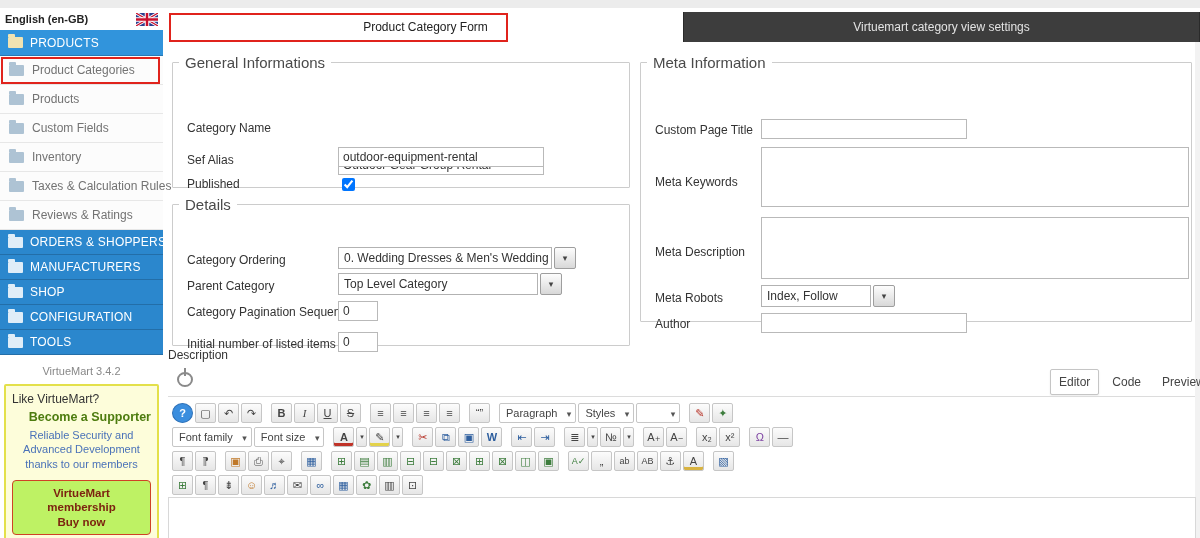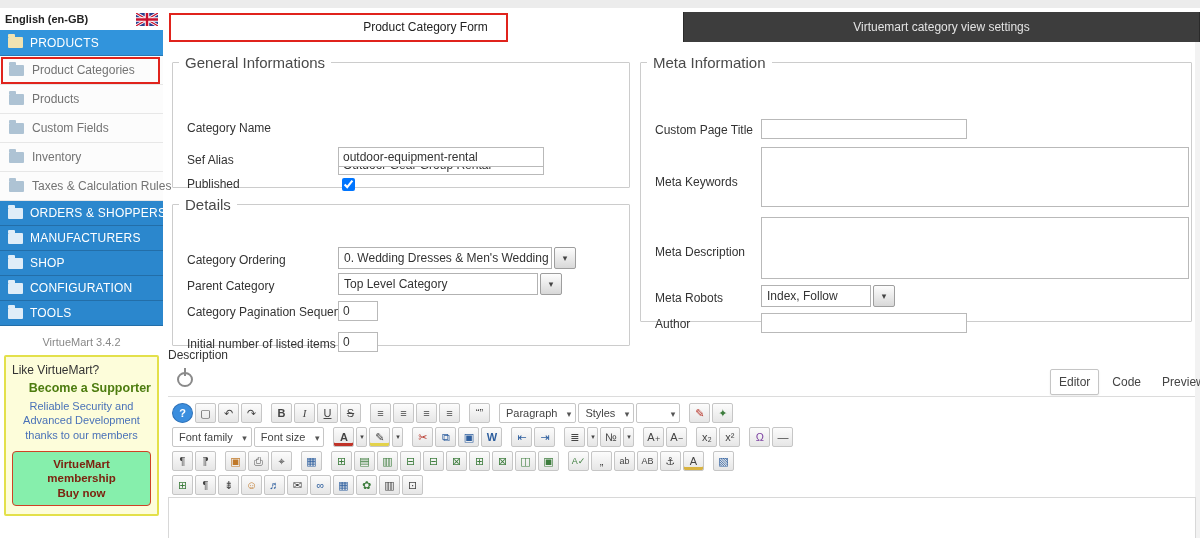--- a/index.html
+++ b/index.html
@@ -25,21 +25,21 @@
   .ico::before{content:"";position:absolute;top:-3px;left:0;width:7px;height:3px;
                border-radius:1px 1px 0 0;background:inherit;}
   .ico-hdr{background:#f0e3b2;}
   .ico-sec{background:rgba(255,255,255,.85);}
   .version{margin-top:10px;text-align:center;color:#888;font-size:11px;}
   .supporter{margin:7px 4px 0 4px;background:#fdfdda;border:2px solid #e3e04a;border-radius:2px;
              padding:6px 6px 8px 6px;box-sizing:border-box;}
   .sup-title{font-size:12px;color:#333;margin-bottom:3px;}
   .sup-heading{font-size:12.5px;font-weight:bold;color:#4d7c0f;text-align:right;margin:4px 0;}
   .sup-text{font-size:11px;color:#4a72b8;text-align:center;line-height:1.3;}
-  .sup-btn{display:block;width:100%;margin-top:9px;background:#86efac;border:1px solid #cf4226;
+  .sup-btn{display:block;width:100%;margin-top:9px;background:#bef264;border:1px solid #cf4226;
            border-radius:4px;color:#7c2310;font-weight:bold;font-size:11.5px;line-height:1.25;
            padding:5px 20px;text-align:center;cursor:pointer;font-family:inherit;}
   .sup-btn span{display:block;}
 
   
   .tabs{position:absolute;left:168px;top:12px;width:1032px;height:16px;display:flex;}
   .tab{flex:1;height:30px;line-height:30px;text-align:center;background:#3d3d3d;color:#e3e3e3;
        font-size:12px;border-right:1px solid #2a2a2a;cursor:pointer;white-space:nowrap;overflow:hidden;}
   .tab.active{background:#fff;color:#222;}
 
@@ -143,20 +143,24 @@
         <div class="side-item">
           <span class="ico"></span>
           <span class="side-label">Inventory</span>
         </div>
 
         <div class="side-item">
           <span class="ico"></span>
           <span class="side-label">Taxes &amp; Calculation Rules</span>
         </div>
 
+        <div class="side-item">
+          <span class="ico"></span>
+          <span class="side-label">Reviews &amp; Ratings</span>
+        </div>
       </div>
 
     <div>
 
         <div class="side-section">
           <span class="ico ico-sec"></span>
           <span class="side-label" style="color:#fff">ORDERS &amp; SHOPPERS</span>
         </div>
 
         <div class="side-section">

